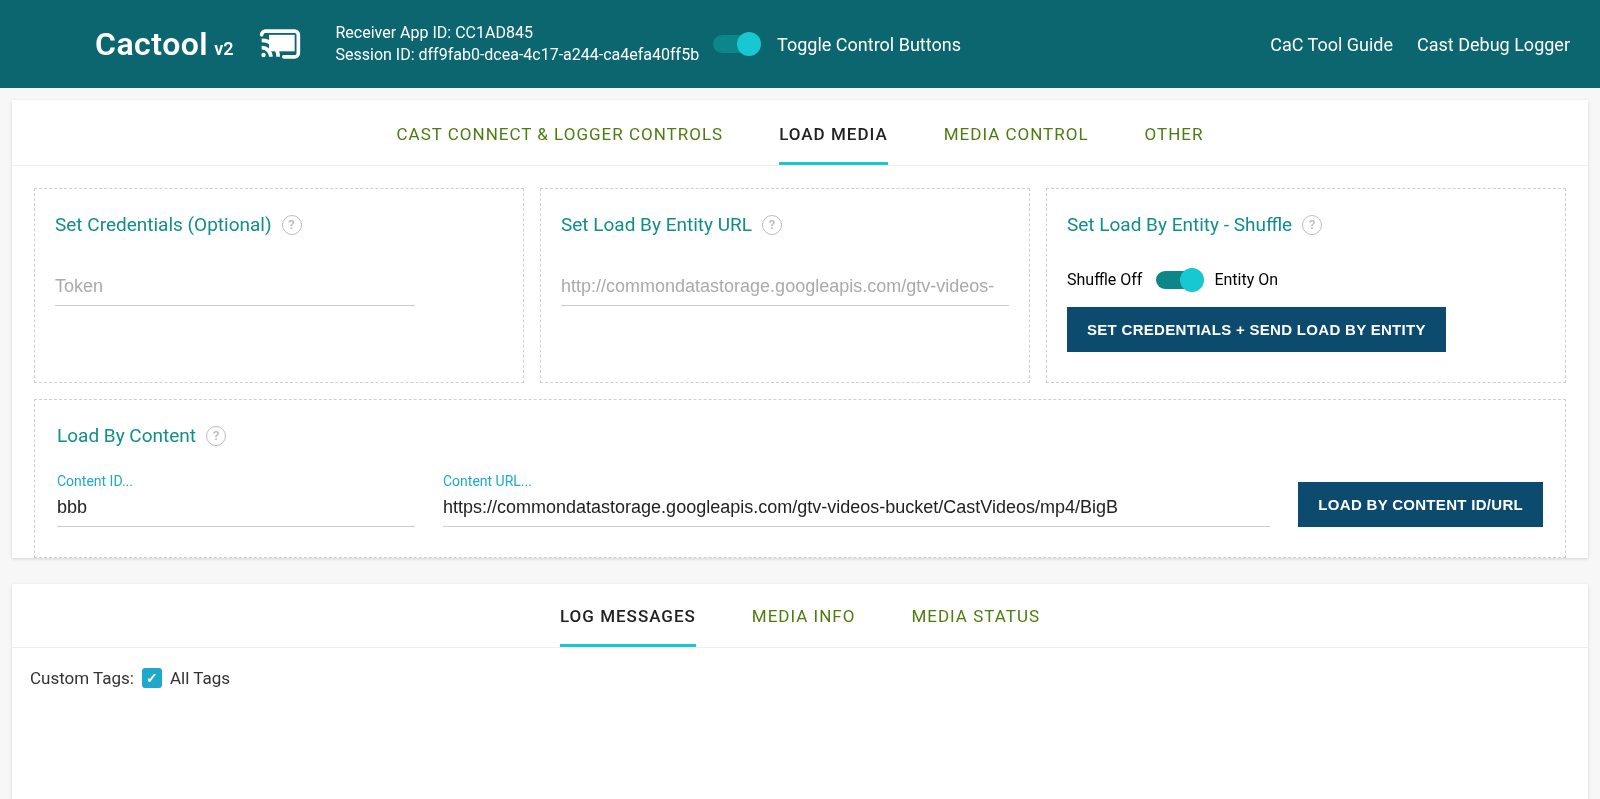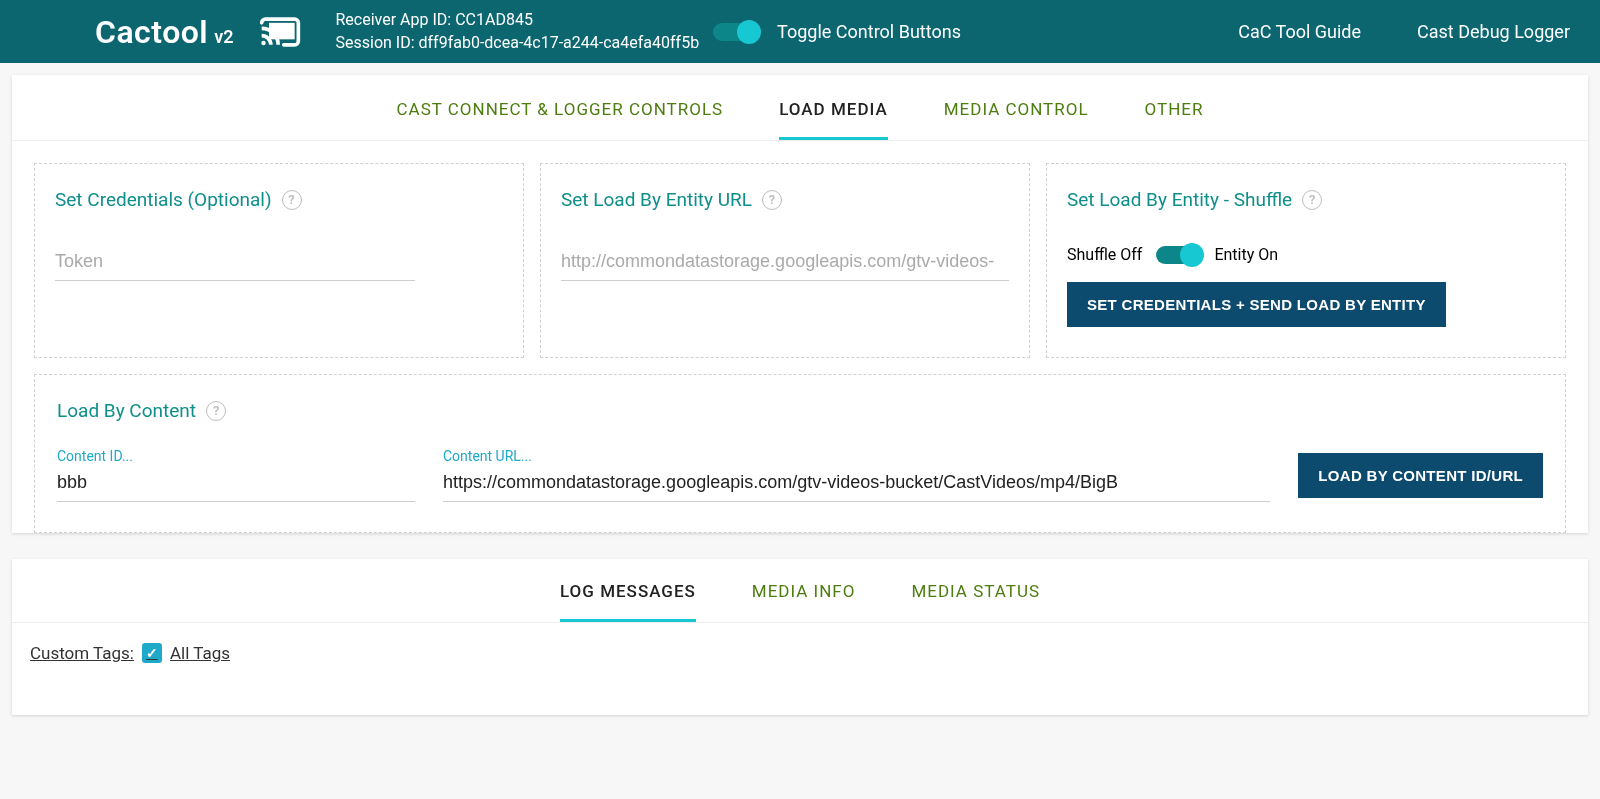--- a/index.html
+++ b/index.html
@@ -9,30 +9,30 @@
       color: #333;
       width: 1600px;
     }
     
     .header {
       background: #0b6670;
       color: #fff;
       display: flex;
       align-items: center;
       padding: 10px 30px 10px 95px;
-      height: 63px;
+      height: 88px;
     }
     .logo-block { display: flex; align-items: baseline; gap: 6px; }
     .logo-text { font-size: 32px; font-weight: 600; letter-spacing: 0.5px; }
     .logo-v2 { font-size: 18px; font-weight: 600; }
     .cast-icon { margin-left: 18px; display: flex; align-items: center; }
     .session-block { margin-left: 28px; font-size: 16px; line-height: 1.4; }
     .toggle-block { display: flex; align-items: center; margin-left: 14px; gap: 20px; }
     .toggle-label { font-size: 18px; }
-    .header-links { margin-left: auto; display: flex; gap: 56px; }
+    .header-links { margin-left: auto; display: flex; gap: 24px; }
     .header-link { color: #fff; font-size: 18px; cursor: pointer; }
     
     .switch {
       position: relative; width: 44px; height: 18px;
       background: #0d8689; border-radius: 10px; display: inline-block;
     }
     .switch .knob {
       position: absolute; top: -3px; right: -4px;
       width: 24px; height: 24px; border-radius: 50%;
       background: #17c7d1;
@@ -77,30 +77,30 @@
     .mat-label {
       font-size: 14px; color: #1fa9c9; display: block; margin-bottom: 2px;
     }
     .shuffle-row { display: flex; align-items: center; gap: 14px; margin-bottom: 18px; font-size: 16px; color: #000000; }
     .btn {
       background: #0c4a6e; color: #fff; border: none; padding: 14px 20px;
       font-size: 15px; font-weight: 700; letter-spacing: 0.3px; cursor: pointer;
     }
     
     .panel-wide { margin: 16px 22px 26px 22px; border: 1px dashed #d0d0d0; padding: 24px 22px 30px 22px; }
-    .lbc-row { display: flex; align-items: center; gap: 28px; }
+    .lbc-row { display: flex; align-items: flex-end; gap: 28px; }
     .lbc-col1 { flex: 0 0 358px; }
     .lbc-col2 { flex: 1; }
     .lbc-btn-wrap { flex: 0 0 auto; }
     
     .bottom-tabs {
       display: flex; justify-content: center; gap: 56px;
       padding-top: 22px; border-bottom: 1px solid #eee;
     }
-    .bottom-body { padding: 20px 18px 52px 18px; text-decoration: underline; }
+    .bottom-body { padding: 20px 18px 112px 18px; }
     .tags-row { display: flex; align-items: center; gap: 8px; font-size: 17px; }
     .checkbox {
       width: 20px; height: 20px; border-radius: 3px; background: #1fa9c9;
       display: inline-flex; align-items: center; justify-content: center; color: #fff;
       font-size: 14px; font-weight: 700;
     }
   </style>
 </head>
 <body>
 

